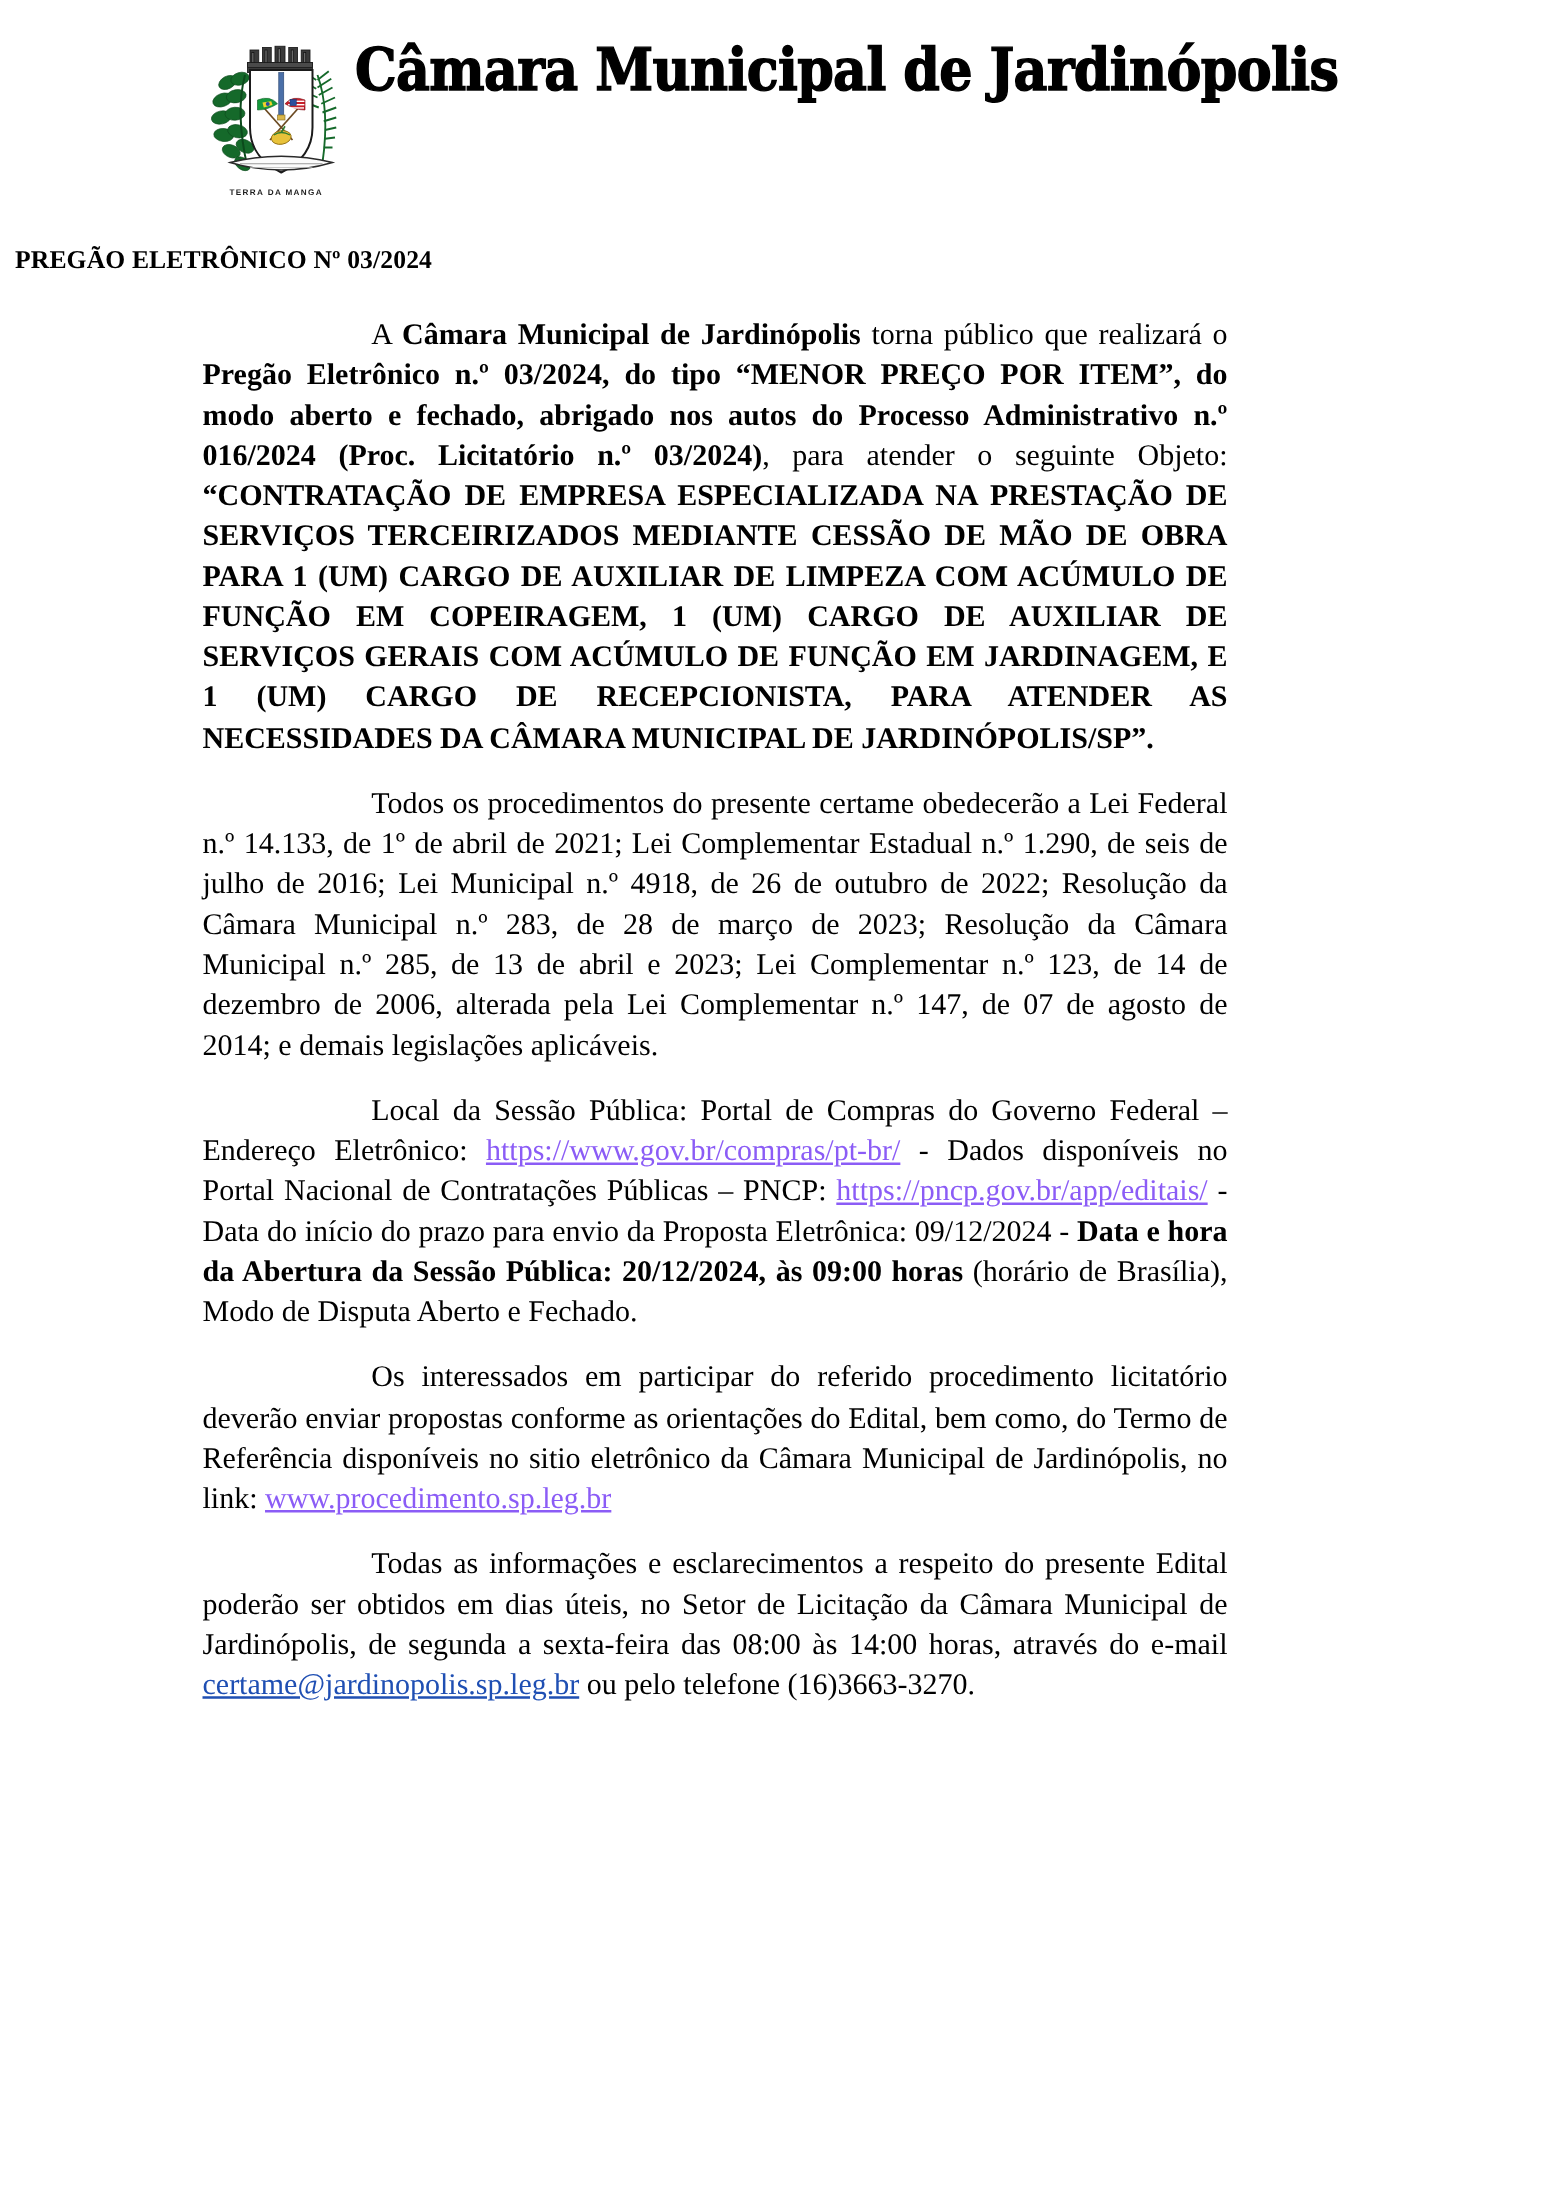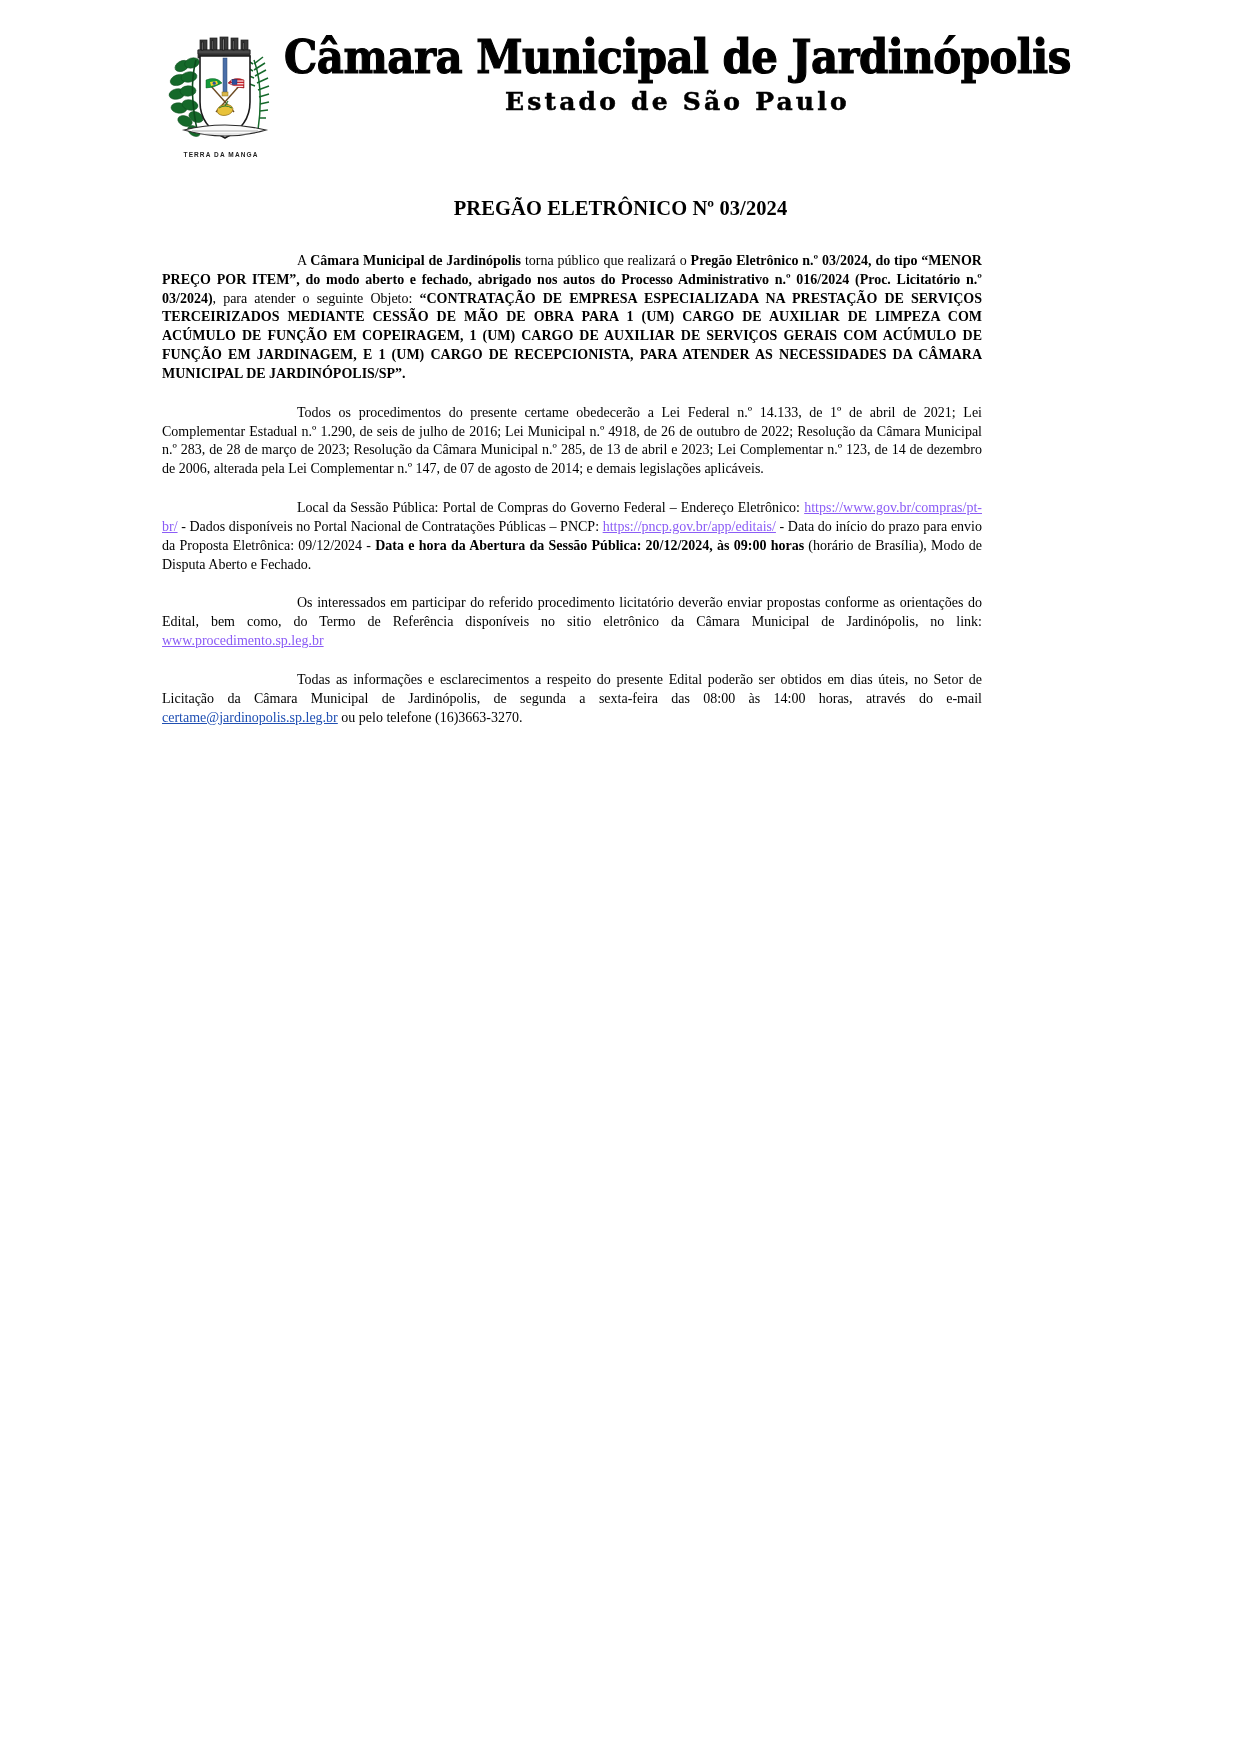--- a/index.html
+++ b/index.html
@@ -82,29 +82,29 @@
     font-size: 25px;
     line-height: 1.1;
     letter-spacing: 3.2px;
     margin-top: 6px;
     color: #000;
     -webkit-text-stroke: 0.5px #000;
   }
 
   
   .doc-title {
-    text-align: center;
+    text-align: left;
     font-weight: bold;
     font-size: 20.5px;
     margin: 42px 0 0 0;
     letter-spacing: 0.1px;
   }
 
   p.para {
-    font-size: 14px;
+    font-size: 24px;
     line-height: 1.345;
     text-align: justify;
     text-justify: inter-word;
     margin: 0 0 20px 0;
     text-indent: 135px;
     hyphens: none;
   }
 
   b, strong { font-weight: bold; }
 
@@ -205,21 +205,20 @@
 
         <path d="M22 100 Q63 90 104 100 Q63 112 22 100 Z" fill="#fbfbfb" stroke="#2a2a2a" stroke-width="1.1"></path>
         <path d="M30 101 L96 101" stroke="#9a9a9a" stroke-width="0.8"></path>
         <path d="M38 104 L88 104" stroke="#b5b5b5" stroke-width="0.6"></path>
       </svg>
       <div class="crest-motto">TERRA DA MANGA</div>
     </div>
 
     <div class="heading-block">
       <div class="gothic-title">Câmara Municipal de Jardinópolis</div>
-      <div class="gothic-sub">Estado de São Paulo</div>
     </div>
   </div>
 
   <div class="doc-title">PREGÃO ELETRÔNICO Nº 03/2024</div>
 
   <div style="margin-left:150px; width:820px; margin-top:32px;">
 
     <p class="para"><span>A </span><b>Câmara Municipal de Jardinópolis</b><span> torna público que realizará o </span><b>Pregão Eletrônico n.º 03/2024, do tipo “MENOR PREÇO POR ITEM”, do modo aberto e fechado, abrigado nos autos do Processo Administrativo n.º 016/2024 (Proc. Licitatório n.º 03/2024)</b><span>, para atender o seguinte Objeto: </span><b class="caps">“CONTRATAÇÃO DE EMPRESA ESPECIALIZADA NA PRESTAÇÃO DE SERVIÇOS TERCEIRIZADOS MEDIANTE CESSÃO DE MÃO DE OBRA PARA 1 (UM) CARGO DE AUXILIAR DE LIMPEZA COM ACÚMULO DE FUNÇÃO EM COPEIRAGEM, 1 (UM) CARGO DE AUXILIAR DE SERVIÇOS GERAIS COM ACÚMULO DE FUNÇÃO EM JARDINAGEM, E 1 (UM) CARGO DE RECEPCIONISTA, PARA ATENDER AS NECESSIDADES DA CÂMARA MUNICIPAL DE JARDINÓPOLIS/SP”.</b></p>
 
     <p class="para">Todos os procedimentos do presente certame obedecerão a Lei Federal n.º 14.133, de 1º de abril de 2021; Lei Complementar Estadual n.º 1.290, de seis de julho de 2016; Lei Municipal n.º 4918, de 26 de outubro de 2022; Resolução da Câmara Municipal n.º 283, de 28 de março de 2023; Resolução da Câmara Municipal n.º 285, de 13 de abril e 2023; Lei Complementar n.º 123, de 14 de dezembro de 2006, alterada pela Lei Complementar n.º 147, de 07 de agosto de 2014; e demais legislações aplicáveis.</p>

